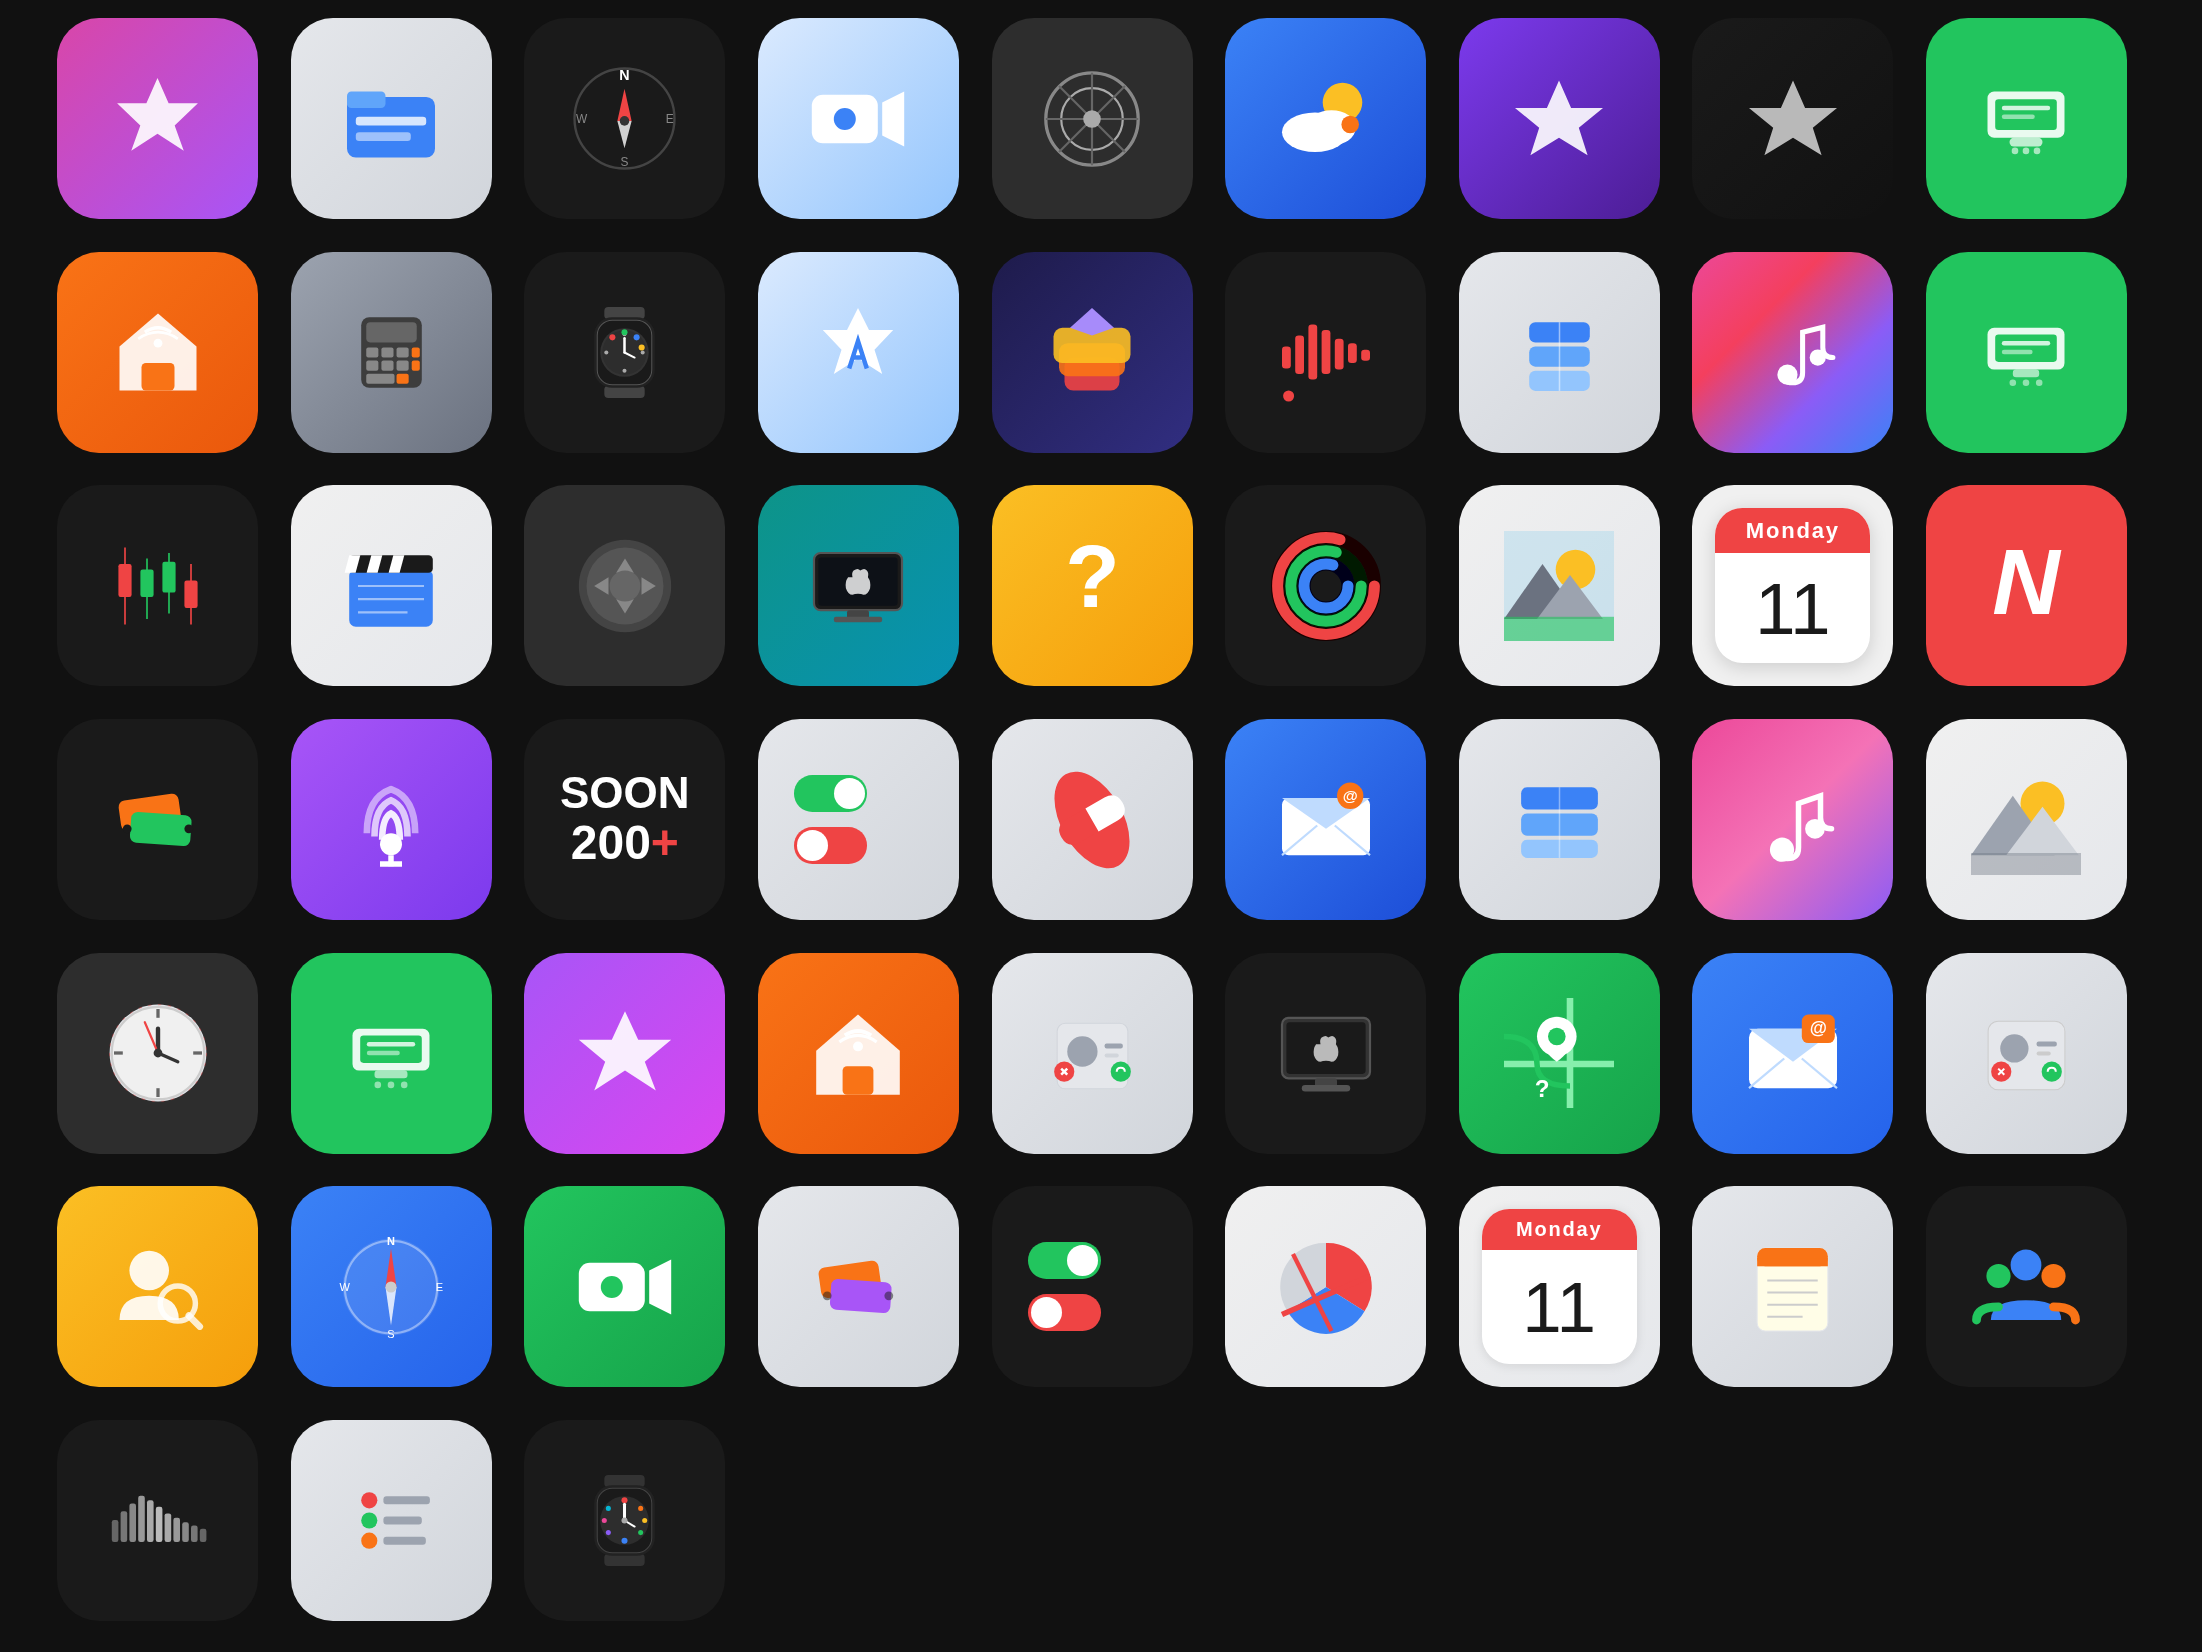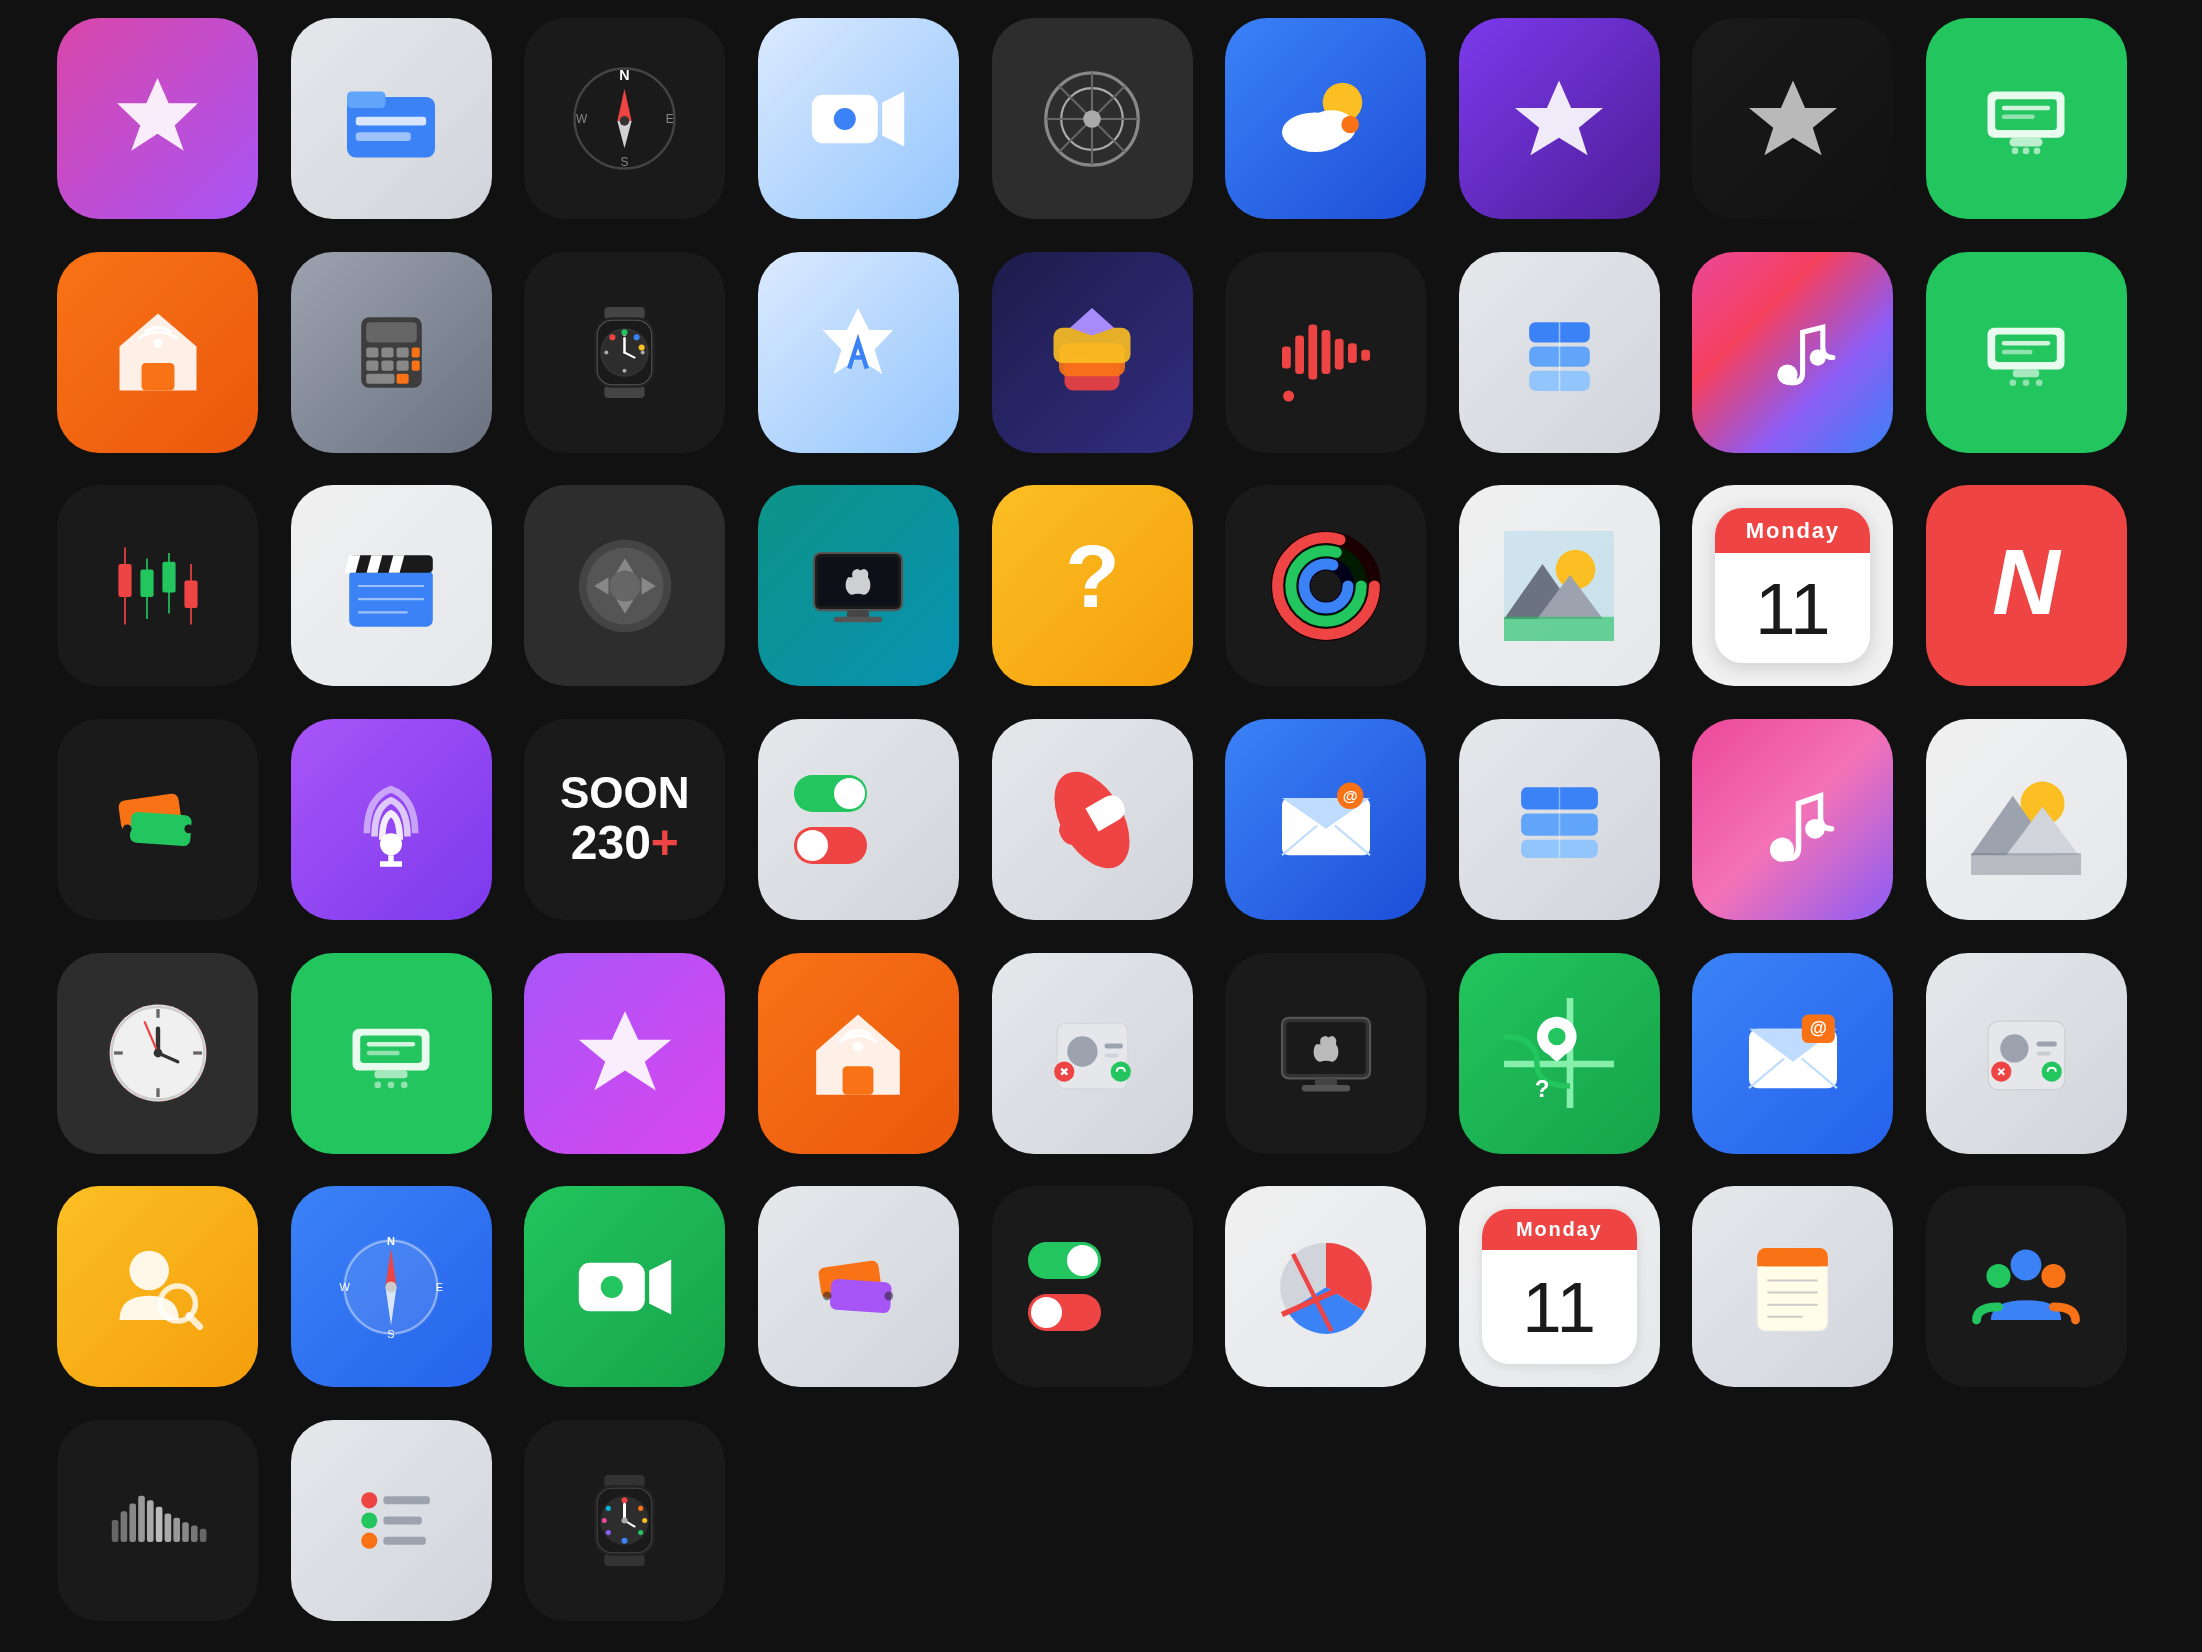--- a/index.html
+++ b/index.html
@@ -461,21 +461,21 @@
 
       <line x1="50" y1="82" x2="50" y2="92" stroke="white" stroke-width="5"></line>
       <line x1="40" y1="90" x2="60" y2="90" stroke="white" stroke-width="5"></line>
     </svg>
   </div>
 
   <div class="icon icon-30" style="cursor:default;">
     <div style="text-align:center;">
       <div style="color:white; font-size:44px; font-weight:700; line-height:1.1;">SOON</div>
       <div style="font-size:48px; font-weight:700; line-height:1.1;">
-        <span style="color:white;">230</span><span style="color:#ef4444;">+</span>
+        <span style="color:white;">200</span><span style="color:#ef4444;">+</span>
       </div>
     </div>
   </div>
 
   <div class="icon icon-31">
     <div class="toggle-container">
       <div class="toggle-row">
         <div class="toggle-track on">
           <div class="toggle-thumb on"></div>
         </div>

